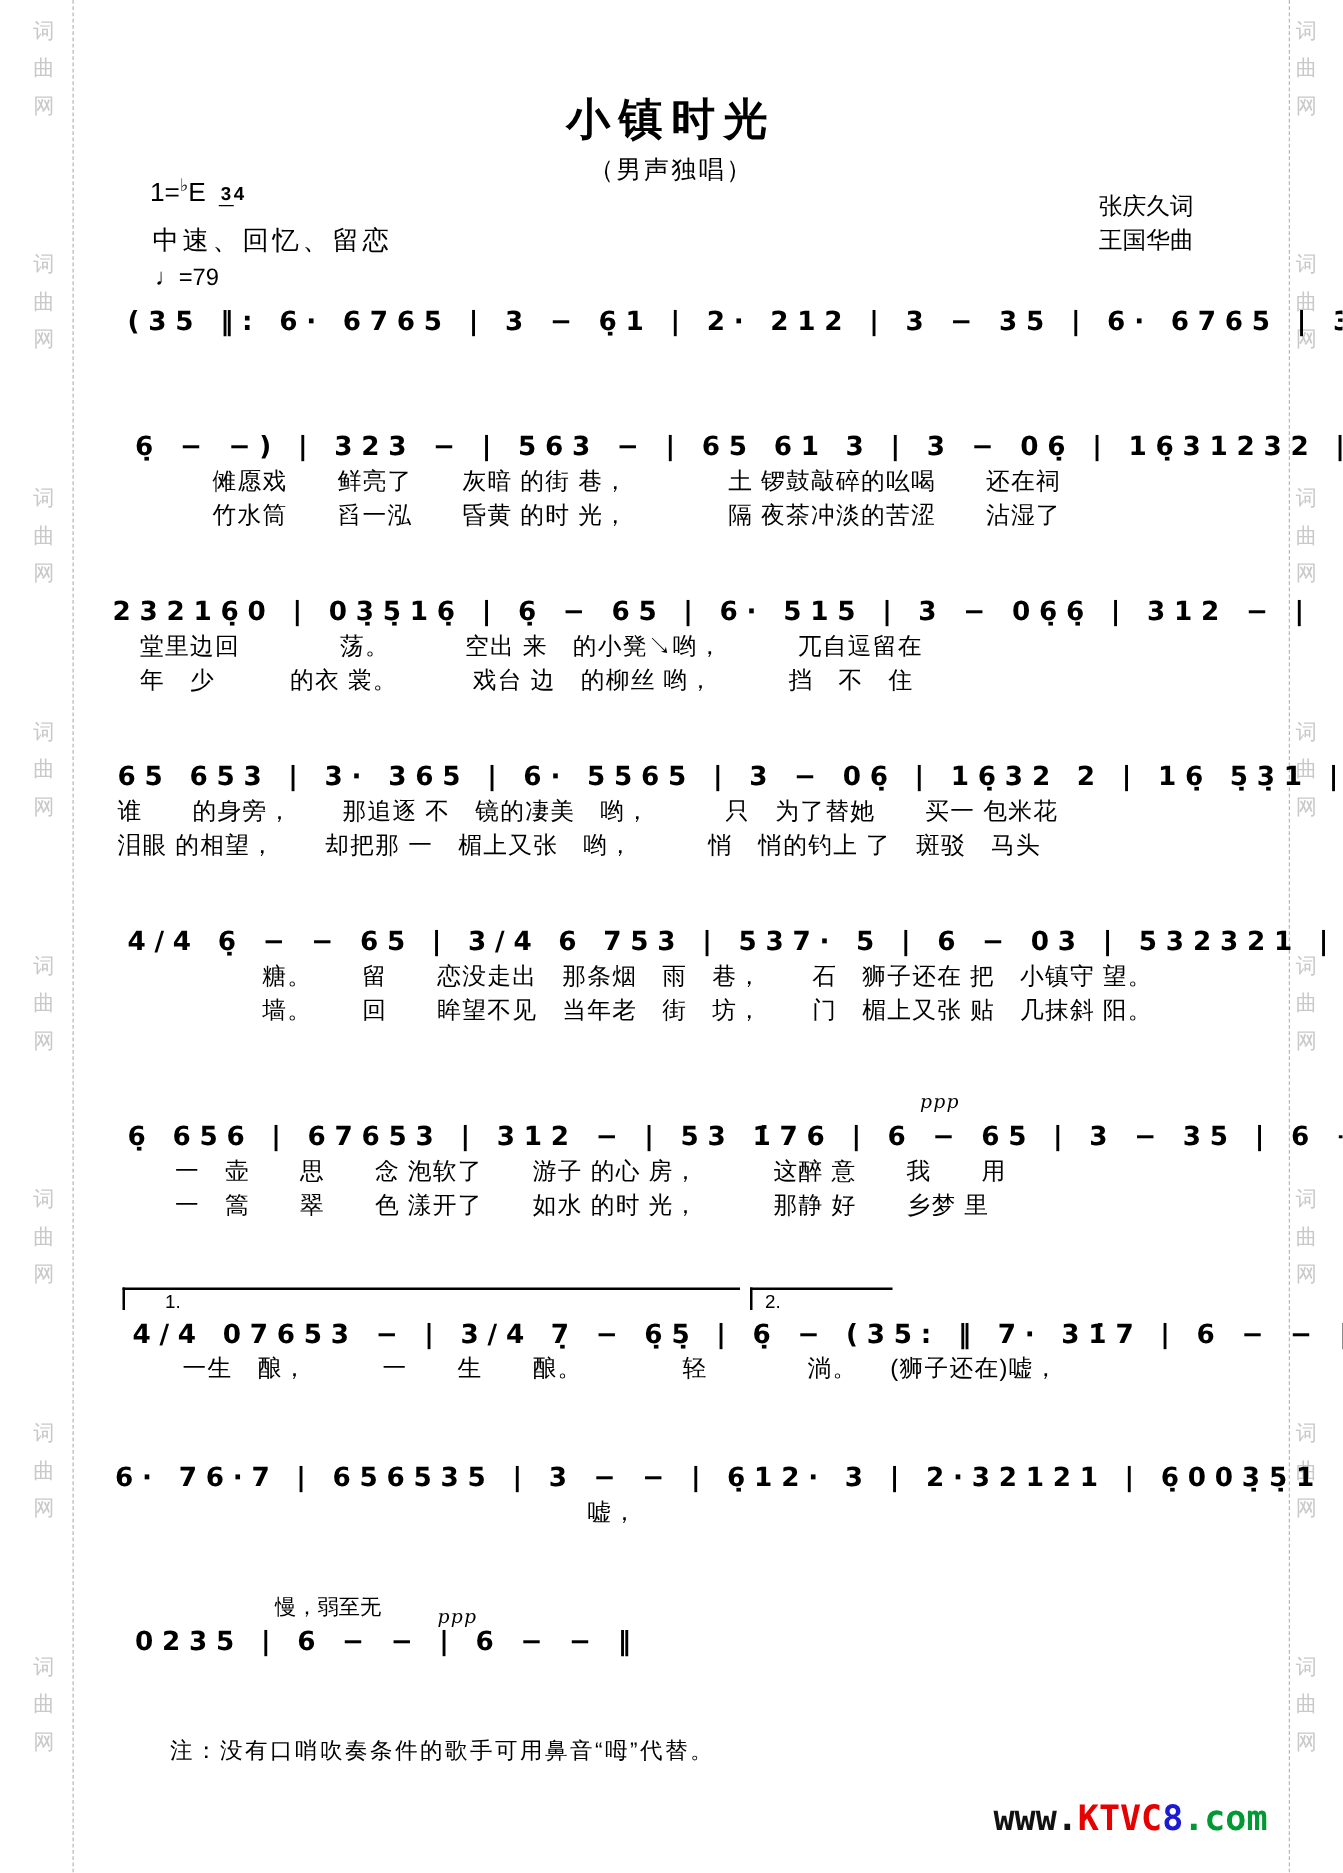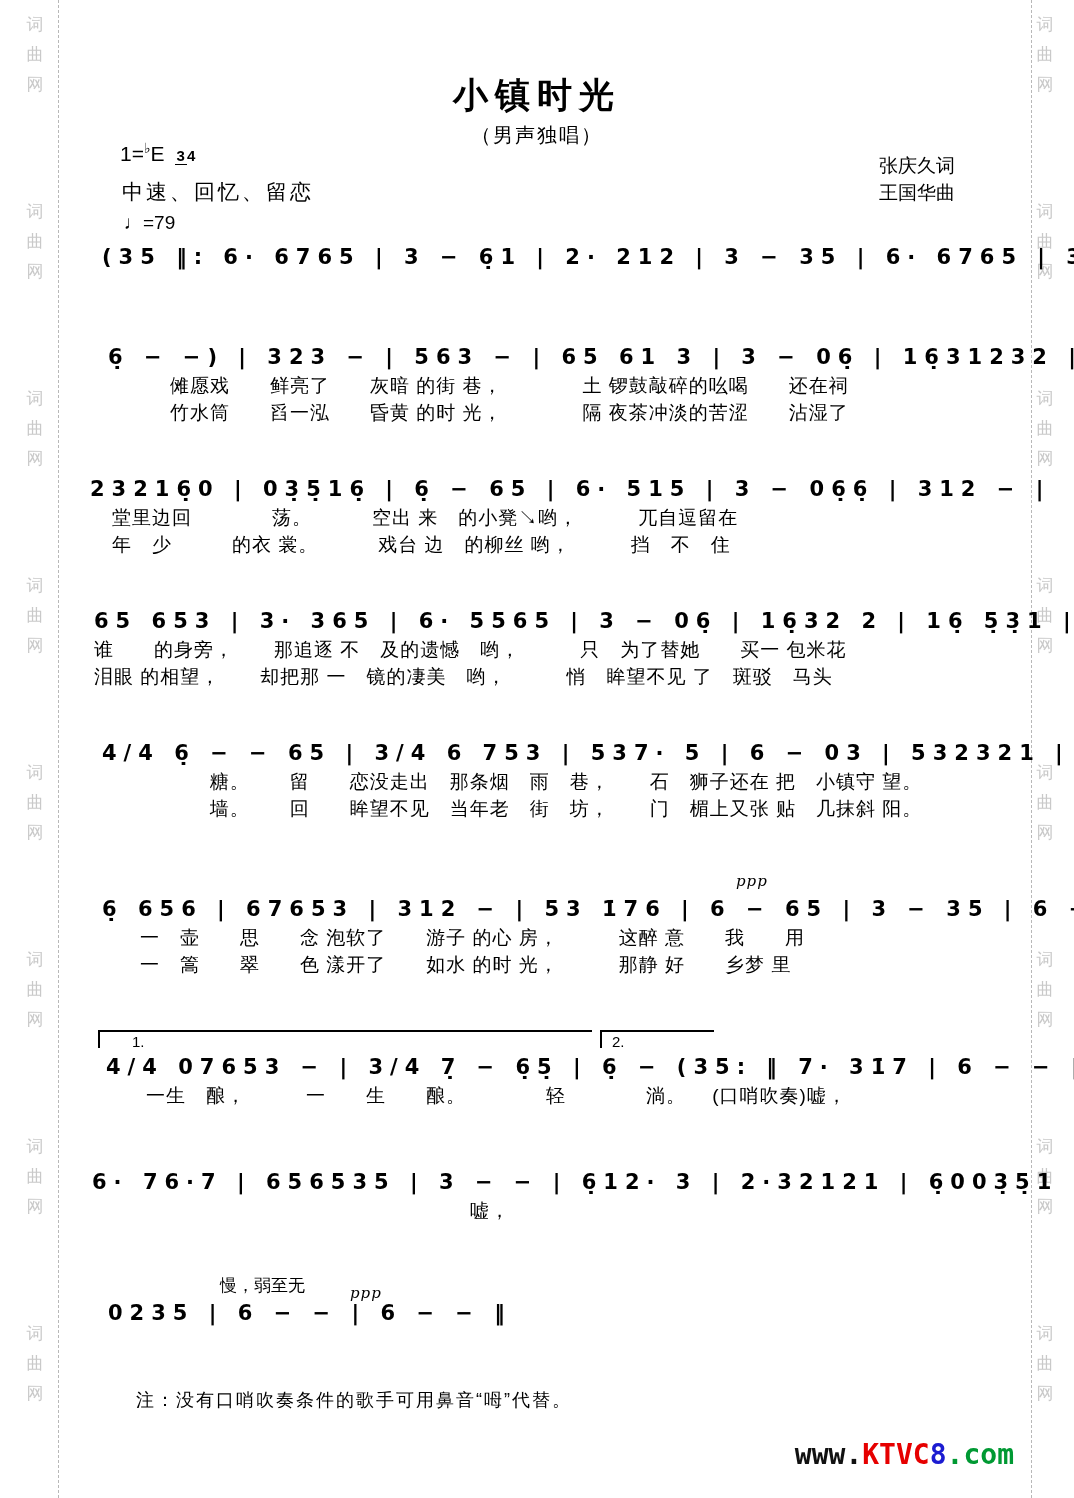--- a/index.html
+++ b/index.html
@@ -188,43 +188,43 @@
       <div class="lyric lyric0">傩愿戏　　鲜亮了　　灰暗 的街 巷，　　　　土 锣鼓敲碎的吆喝　　还在祠</div>
       <div class="lyric lyric1">竹水筒　　舀一泓　　昏黄 的时 光，　　　　隔 夜茶冲淡的苦涩　　沾湿了</div>
     </div>
     <div class="system sys2">
       <div class="notation">23216̣0 | 03̣5̣16̣ | 6̣ − 65 | 6· 515 | 3 − 06̣6̣ | 312 − |</div>
       <div class="lyric lyric0">堂里边回　　　　荡。　　　空出 来　的小凳↘哟，　　　兀自逗留在</div>
       <div class="lyric lyric1">年　少　　　的衣 裳。　　　戏台 边　的柳丝 哟，　　　挡　不　住</div>
     </div>
     <div class="system sys3">
       <div class="notation">65 653 | 3· 365 | 6· 5565 | 3 − 06̣ | 16̣32 2 | 16̣ 5̣3̣1 |</div>
-      <div class="lyric lyric0">谁　　的身旁，　　那追逐 不　及的遗憾　哟，　　　只　为了替她　　买一 包米花</div>
-      <div class="lyric lyric1">泪眼 的相望，　　却把那 一　镜的凄美　哟，　　　悄　眸望不见 了　斑驳　马头</div>
+      <div class="lyric lyric0">谁　　的身旁，　　那追逐 不　镜的凄美　哟，　　　只　为了替她　　买一 包米花</div>
+      <div class="lyric lyric1">泪眼 的相望，　　却把那 一　楣上又张　哟，　　　悄　悄的钓上 了　斑驳　马头</div>
     </div>
     <div class="system sys4">
       <div class="notation">4/4 6̣ − − 65 | 3/4 6 753 | 537· 5 | 6 − 03 | 532321 | 7̣3̣ 17̣6̣ |</div>
       <div class="lyric lyric0">糖。　　留　　恋没走出　那条烟　雨　巷，　　石　狮子还在 把　小镇守 望。</div>
       <div class="lyric lyric1">墙。　　回　　眸望不见　当年老　街　坊，　　门　楣上又张 贴　几抹斜 阳。</div>
     </div>
     <div class="system sys5">
       <div class="marks-row">
         <span class="mark mark0 ppp">ppp</span>
       </div>
       <div class="notation">6̣ 656 | 67653 | 312 − | 53 1̇76 | 6 − 65 | 3 − 35 | 6 − − |</div>
       <div class="lyric lyric0">一　壶　　思　　念 泡软了　　游子 的心 房，　　　这醉 意　　我　　用</div>
       <div class="lyric lyric1">一　篙　　翠　　色 漾开了　　如水 的时 光，　　　那静 好　　乡梦 里</div>
     </div>
     <div class="system sys6">
       <div class="volta-row">
         <div class="volta volta1"><span class="vlabel">1.</span></div>
         <div class="volta volta2"><span class="vlabel">2.</span></div>
       </div>
       <div class="notation">4/4 07653 − | 3/4 7̣ − 6̣5̣ | 6̣ − (35: ‖ 7· 31̇7 | 6 − − | 6 0 35 |</div>
-      <div class="lyric lyric0">一生　酿，　　　一　　生　　酿。　　　　轻　　　　淌。　 (口哨吹奏)嘘，</div>
+      <div class="lyric lyric0">一生　酿，　　　一　　生　　酿。　　　　轻　　　　淌。　 (狮子还在)嘘，</div>
     </div>
     <div class="system sys7">
       <div class="notation">6· 76·7 | 656535 | 3 − − | 6̣12· 3 | 2·32121 | 6̣003̣5̣1 | 6̣ − − |</div>
       <div class="lyric lyric0">嘘，</div>
     </div>
     <div class="system sys8">
       <div class="marks-row">
         <span class="mark mark0">慢，弱至无</span>
         <span class="mark mark1 ppp">ppp</span>
       </div>

